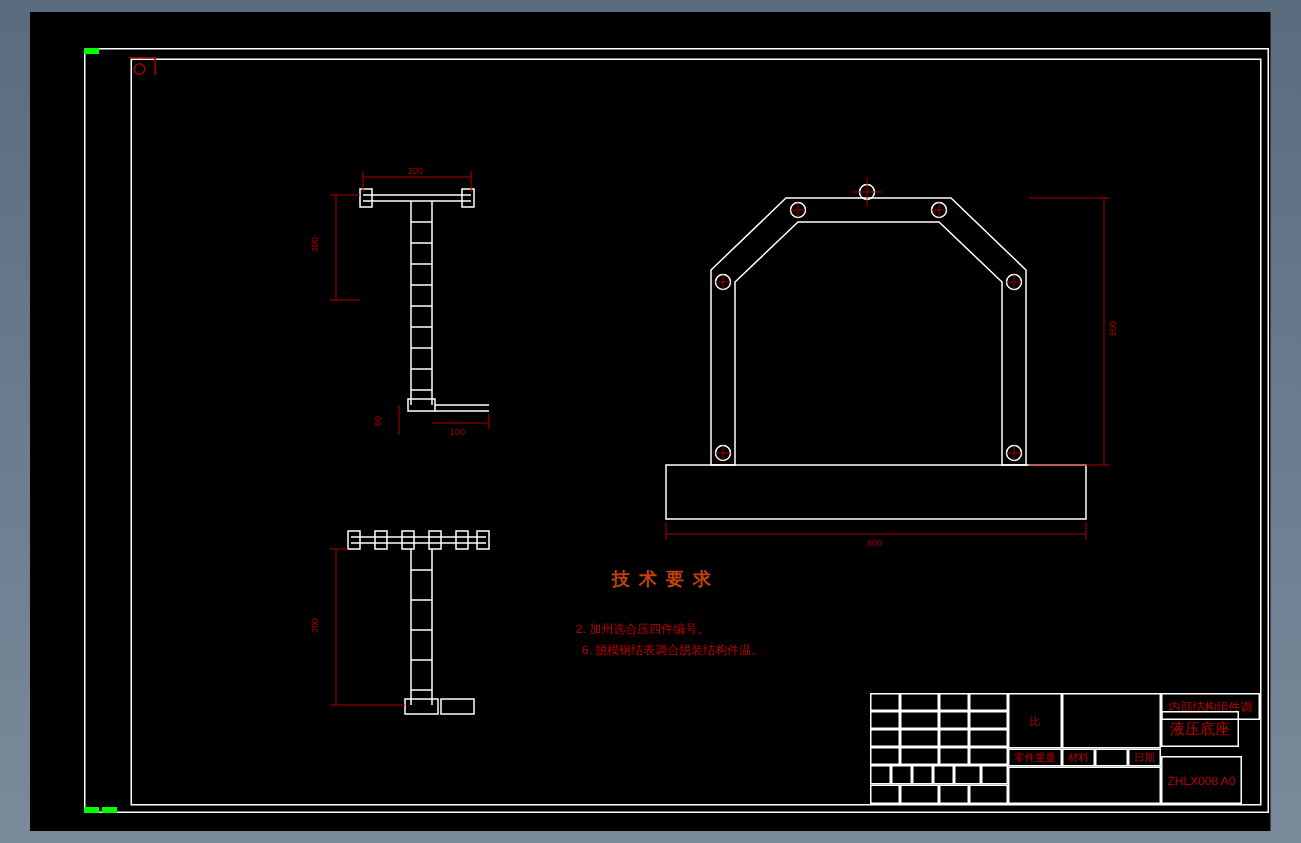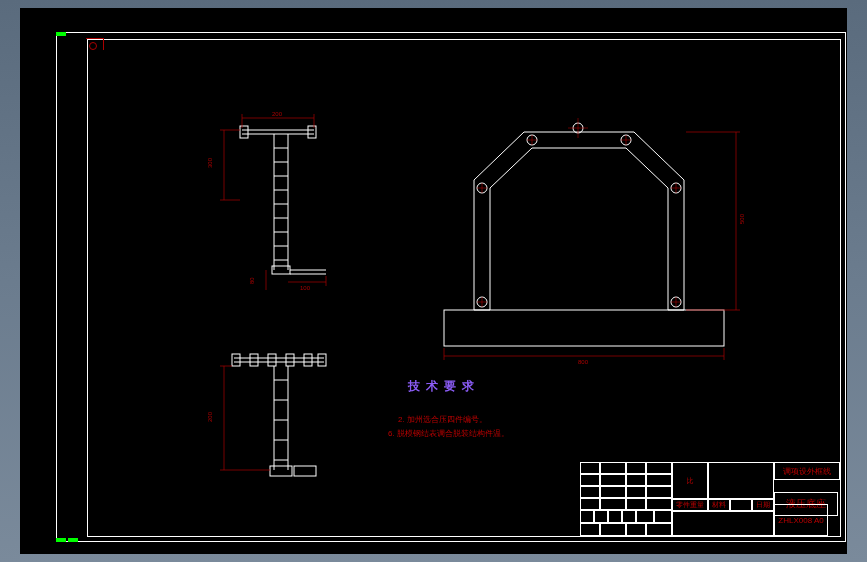--- a/index.html
+++ b/index.html
@@ -50,21 +50,21 @@
     border-radius: 50%;
     border: 1px solid #a00;
   }
   svg.drawing {
     position: absolute;
     left: 66px; top: 30px;
     width: 754px; height: 498px;
   }
   .req-title {
     position: absolute;
-    color: #8b5cf6;
+    color: #c2410c;
     font-size: 12px;
     font-weight: bold;
     letter-spacing: 6px;
   }
   .req-line {
     position: absolute;
     color: #b00;
     font-size: 8px;
     white-space: nowrap;
   }
@@ -201,21 +201,21 @@
           <line x1="570" y1="278" x2="570" y2="290"></line>
           <line x1="582" y1="62" x2="582" y2="240"></line>
           <line x1="532" y1="62" x2="586" y2="62"></line>
           <line x1="532" y1="240" x2="586" y2="240"></line>
         </g>
         <text class="dim-text" x="424" y="294">800</text>
         <text class="dim-text" x="590" y="154" transform="rotate(-90 590 154)">500</text>
       </svg>
 
       <div class="req-title" style="left:320px; top:338px;">技术要求</div>
-      <div class="req-line" style="left:310px; top:374px;">2. 加州选合压四件编号。</div>
+      <div class="req-line" style="left:296px; top:374px;">2. 加州选合压四件编号。</div>
       <div class="req-line" style="left:300px; top:388px;">6. 脱模钢结表调合脱装结构件温。</div>
 
       <div class="title-block">
 
         <div class="tb-cell" style="left:0; top:0; width:20px; height:12px;"></div>
         <div class="tb-cell" style="left:20px; top:0; width:26px; height:12px;"></div>
         <div class="tb-cell" style="left:46px; top:0; width:20px; height:12px;"></div>
         <div class="tb-cell" style="left:66px; top:0; width:26px; height:12px;"></div>
         <div class="tb-cell" style="left:0; top:12px; width:20px; height:12px;"></div>
         <div class="tb-cell" style="left:20px; top:12px; width:26px; height:12px;"></div>
@@ -241,22 +241,22 @@
         <div class="tb-cell" style="left:66px; top:61px; width:26px; height:13px;"></div>
 
         <div class="tb-cell" style="left:92px; top:0; width:36px; height:37px;">比</div>
         <div class="tb-cell" style="left:92px; top:37px; width:36px; height:12px;">零件重量</div>
         <div class="tb-cell" style="left:128px; top:37px; width:22px; height:12px;">材料</div>
         <div class="tb-cell" style="left:150px; top:37px; width:22px; height:12px;"></div>
         <div class="tb-cell" style="left:172px; top:37px; width:22px; height:12px;">日期</div>
         <div class="tb-cell" style="left:128px; top:0; width:66px; height:37px;"></div>
         <div class="tb-cell" style="left:92px; top:49px; width:102px; height:25px;"></div>
 
-        <div class="tb-cell" style="left:194px; top:0; width:66px; height:18px; font-size:8px;">调项设外框线</div>
-        <div class="tb-cell" style="left:194px; top:30px; width:64px; height:24px; font-size:10px;">液压底座</div>
+        <div class="tb-cell" style="left:194px; top:0; width:66px; height:18px; font-size:8px;">内部结构组件调</div>
+        <div class="tb-cell" style="left:194px; top:12px; width:52px; height:24px; font-size:10px;">液压底座</div>
         <div class="tb-cell" style="left:194px; top:42px; width:54px; height:32px; font-size:8px;">ZHLX008  A0</div>
       </div>
 
     </div>
   </div>
   <div class="marker-green tl"></div>
   <div class="marker-green bl"></div>
   <div class="marker-green bl2"></div>
   <div class="marker-corner"></div>
 </div>

